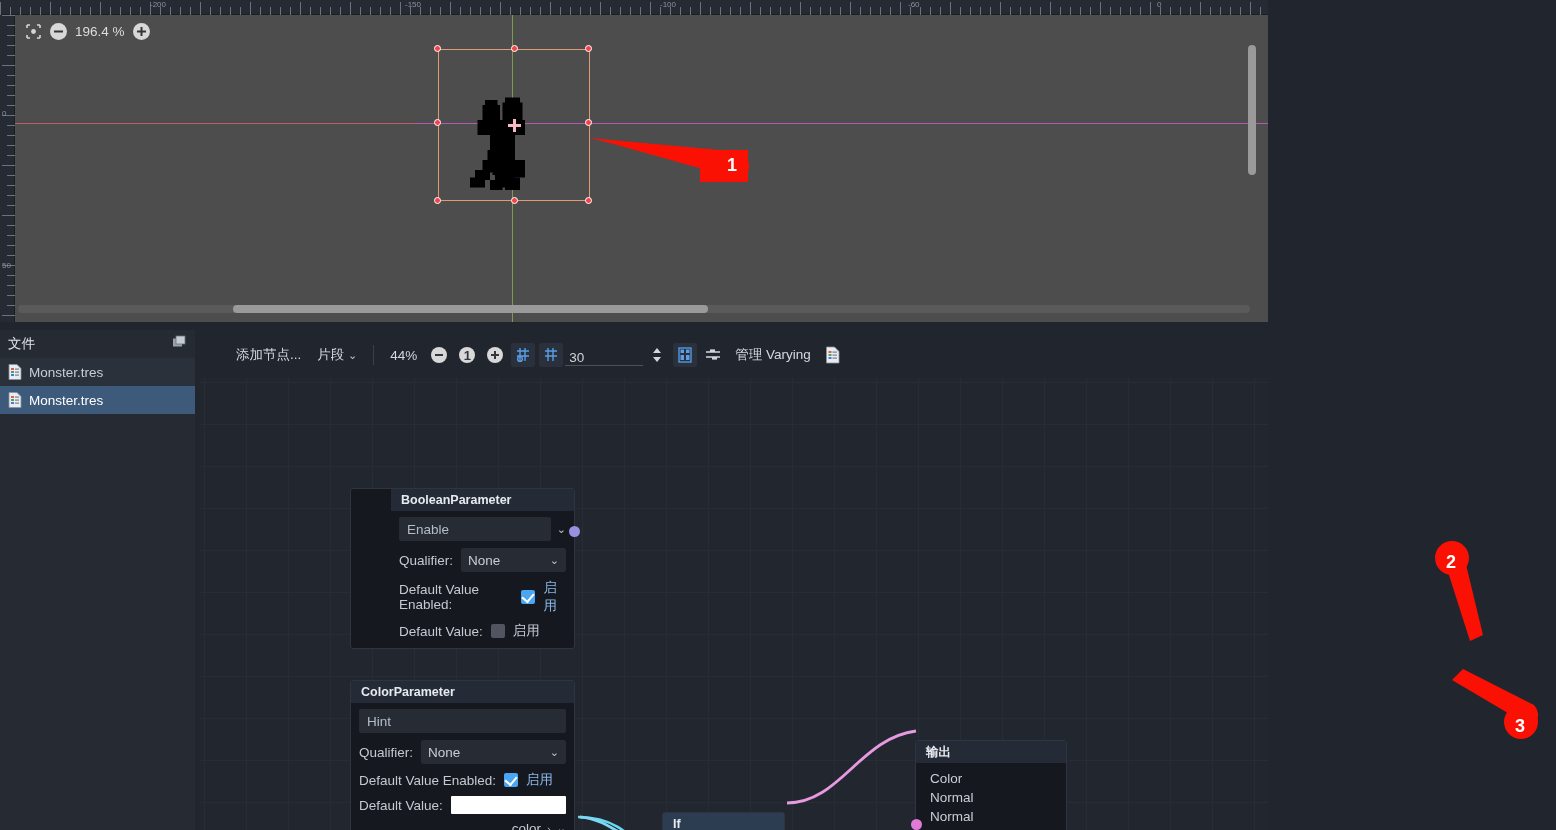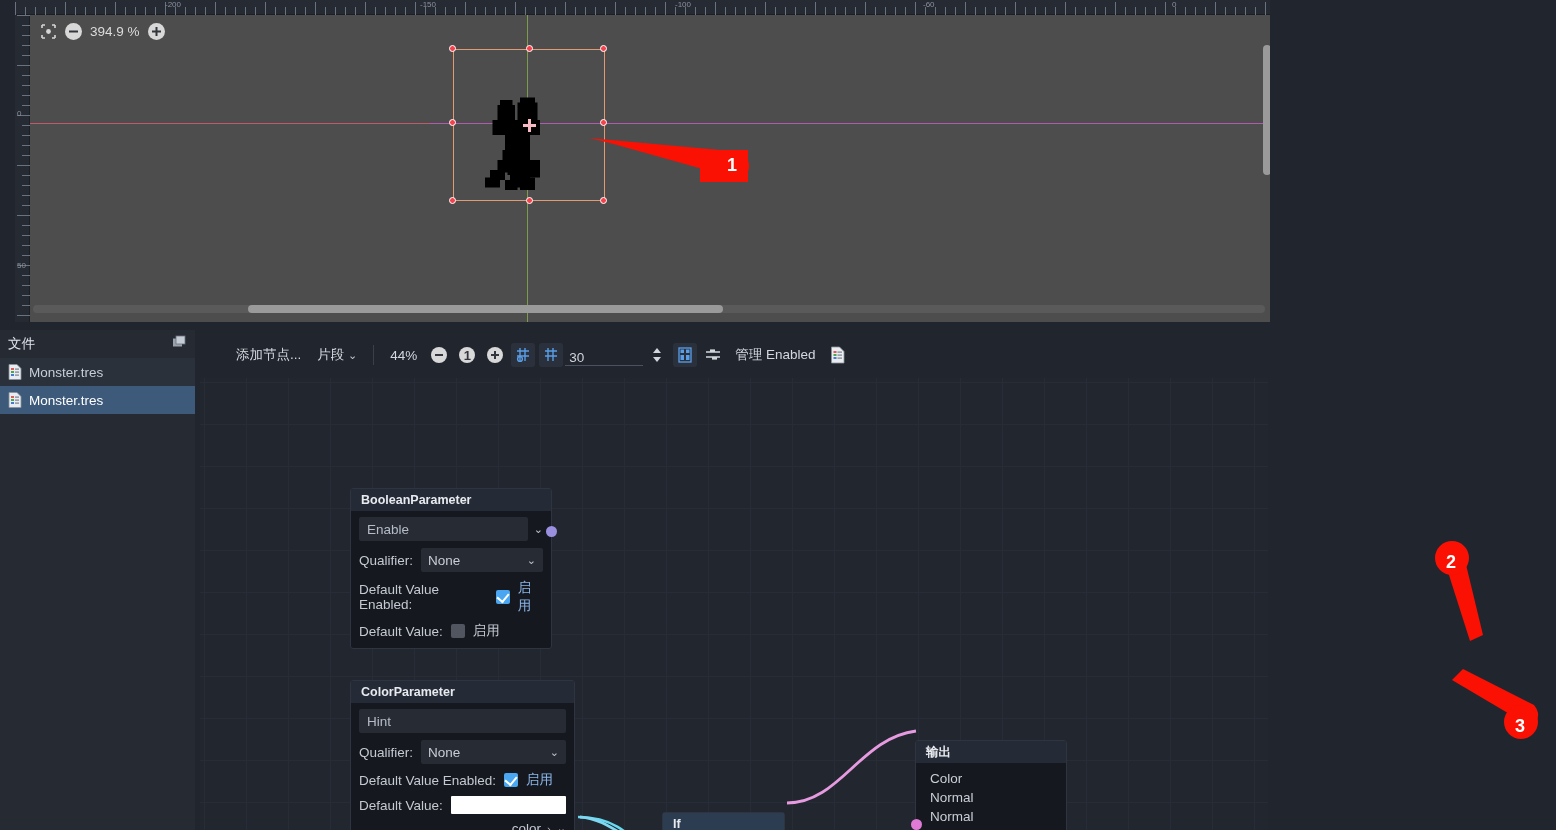--- a/index.html
+++ b/index.html
@@ -5,21 +5,21 @@
   * { box-sizing: border-box; margin:0; padding:0; }
   html,body{
     width:1556px; height:830px; overflow:hidden;
     background:#21262e;
     font-family:"Liberation Sans","DejaVu Sans",sans-serif;
     font-size:13px; color:#e0e0e0;
   }
   #root{position:relative;width:1556px;height:830px;}
 
   
-  #viewport{position:absolute;left:15px;top:0;width:1268px;height:322px;background:#21262e;}
+  #viewport{position:absolute;left:0;top:0;width:1268px;height:322px;background:#21262e;}
   #ruler-top{position:absolute;left:0;top:0;width:1268px;height:15px;background:#262b33;border-bottom:1px solid #1b1f25;}
   #ruler-left{position:absolute;left:0;top:15px;width:15px;height:307px;background:#262b33;border-right:1px solid #1b1f25;}
   .tick{position:absolute;background:#6a7280;}
   .tick-lbl{position:absolute;color:#8a919c;font-size:8px;line-height:8px;}
   #canvas-area{position:absolute;left:15px;top:15px;width:1253px;height:307px;background:#4d4d4d;overflow:hidden;}
   #axis-v{position:absolute;left:497px;top:0;width:1px;height:307px;background:#7d9a4d;}
   #axis-h{position:absolute;left:0;top:108px;width:1253px;height:1px;background:#c05a6a;}
   #axis-h2{position:absolute;left:400px;top:108px;width:853px;height:1px;background:#b05ab0;}
   #sel-box{position:absolute;left:423px;top:34px;width:152px;height:152px;border:1px solid #e09a74;}
   .handle{position:absolute;width:7px;height:7px;border-radius:50%;background:#f4424c;border:1.5px solid #ffffff;}
@@ -306,21 +306,21 @@
             <path d="M2 2 L2 5 M2 2 L5 2 M15 2 L12 2 M15 2 L15 5 M2 15 L2 12 M2 15 L5 15 M15 15 L15 12 M15 15 L12 15"></path>
           </g>
           <circle cx="8.5" cy="8.5" r="2.4" fill="#d6d6d6"></circle>
         </svg>
       </div>
       <div class="circbtn">
         <svg width="11" height="11" viewBox="0 0 11 11">
             <rect x="1" y="4.5" width="9" height="2" fill="#33373d"></rect>
           </svg>
       </div>
-      <div id="zoom-pct">394.9 %</div>
+      <div id="zoom-pct">196.4 %</div>
       <div class="circbtn">
         <svg width="11" height="11" viewBox="0 0 11 11">
             <rect x="1" y="4.5" width="9" height="2" fill="#33373d"></rect>
             <rect x="4.5" y="1" width="2" height="9" fill="#33373d"></rect>
           </svg>
       </div>
     </div>
 
     <div id="canvas-hscroll-track"></div>
     <div id="canvas-hscroll"></div>
@@ -430,21 +430,21 @@
       </span>
       <span class="tb-ico">
         <svg width="18" height="18" viewBox="0 0 18 18">
           <g stroke="#d2d7de" stroke-width="1.6" fill="none">
               <path d="M2 6 h14 M2 11 h14"></path>
             </g>
           <rect x="6" y="3.4" width="5" height="2.6" fill="#d2d7de"></rect>
           <rect x="8" y="11" width="5" height="2.6" fill="#d2d7de"></rect>
         </svg>
       </span>
-      <span class="tb-txt">管理 Enabled</span>
+      <span class="tb-txt">管理 Varying</span>
       <span class="tb-ico">
         <svg width="16" height="18" viewBox="0 0 16 18">
           <path d="M1.5 1 h8 l4.5 4.5 v11.5 h-12.5 z" fill="#e9edf2" stroke="#8b929c" stroke-width="0.8"></path>
           <rect x="3.5" y="5" width="3" height="2" fill="#e05a5a"></rect>
           <rect x="3.5" y="8" width="3" height="2" fill="#4aa84a"></rect>
           <rect x="3.5" y="11" width="3" height="2" fill="#4a7ad0"></rect>
           <rect x="7.5" y="5.5" width="4.5" height="1.2" fill="#7a818c"></rect>
           <rect x="7.5" y="8.5" width="4.5" height="1.2" fill="#7a818c"></rect>
           <rect x="7.5" y="11.5" width="4.5" height="1.2" fill="#7a818c"></rect>
         </svg>
@@ -496,21 +496,21 @@
         <path d="M585 510 C 595 480, 600 450, 717 454" stroke="#66d8ef" stroke-width="2.6" fill="none" style="display:none"></path>
 
         <path d="M380 439 C 410 440, 430 470, 457 472" stroke="#7fd8f2" stroke-width="2.8" fill="none" style="display:none"></path>
         <path d="M380 439 C 412 441, 428 468, 458 471" stroke="#7fd8f2" stroke-width="2.8" fill="none"></path>
 
         <path d="M587 425 C 640 425, 660 360, 716 353" stroke="#e69ae0" stroke-width="2.8" fill="none"></path>
 
         <path d="M378 665 C 400 662, 415 600, 440 560 C 450 545, 455 535, 460 525" stroke="#e69ae0" stroke-width="2.8" fill="none"></path>
       </svg>
 
-      <div class="gnode" style="left:150px;top:110px;width:202px;">
+      <div class="gnode" style="left:150px;top:110px;width:225px;padding-left:40px;">
         <div class="gnode-title">BooleanParameter</div>
         <div class="gnode-body">
           <div style="display:flex;align-items:center;gap:6px;">
             <input class="gfield" value="Enable" style="">
             <span class="chev">⌄</span>
           </div>
           <div class="grow">
             <span>Qualifier:</span>
             <span class="gsel">
               <span>None</span>

